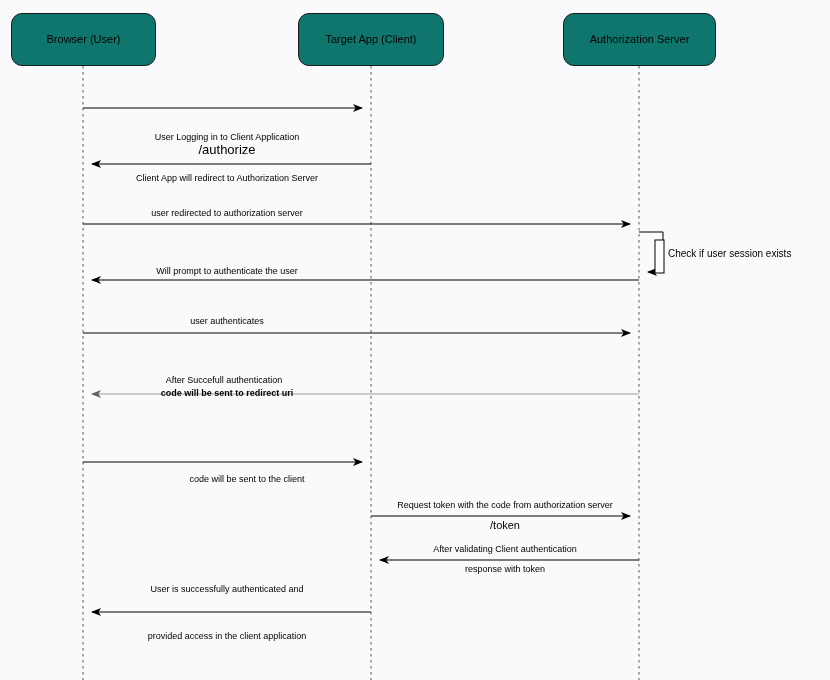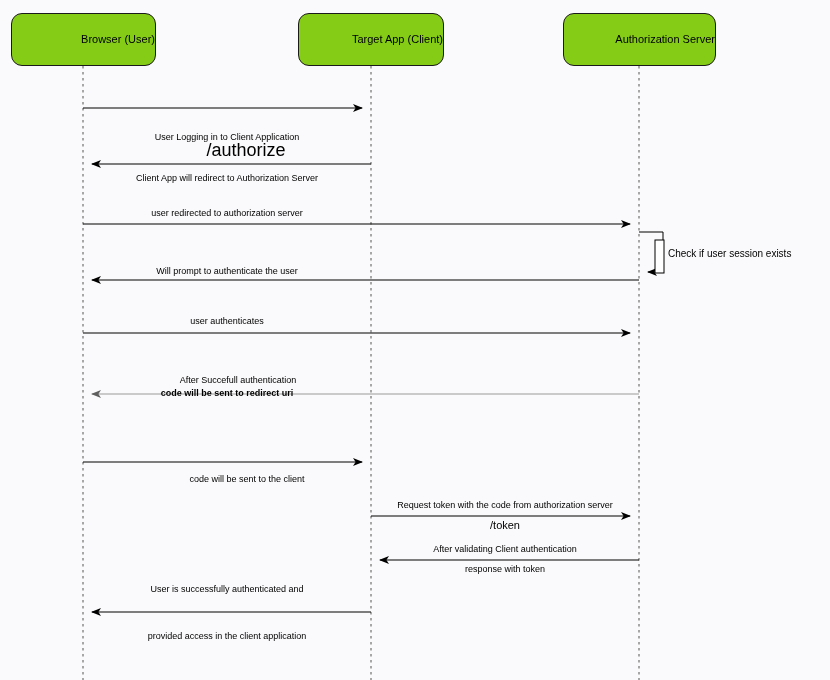--- a/index.html
+++ b/index.html
@@ -19,48 +19,47 @@
   #diagram-svg {
     position: absolute;
     top: 0;
     left: 0;
     width: 830px;
     height: 680px;
   }
   .participant-box {
     position: absolute;
     box-sizing: border-box;
-    background: #84cc16;
+    background: #0f766e;
     border: 1px solid #1a1a1a;
     border-radius: 11px;
     display: flex;
     align-items: center;
-    justify-content: flex-end;
+    justify-content: center;
   }
   .participant-label {
     font-family: "Liberation Sans", sans-serif;
     font-size: 11px;
     color: #000000;
     line-height: 13px;
     text-align: center;
     white-space: nowrap;
   }
   .msg-label {
     position: absolute;
     font-family: "Liberation Sans", sans-serif;
     font-size: 9px;
     color: #000000;
     line-height: 12px;
     text-align: center;
     white-space: nowrap;
     transform: translateX(-50%);
   }
   .msg-label.emph {
-    font-size: 18px;
-    margin-left: 19px;
+    font-size: 13px;
   }
   .msg-label.emph-sm {
     font-size: 11px;
   }
   .msg-label.left-anchor {
     transform: none;
     text-align: left;
   }
 </style>
 </head>
@@ -111,21 +110,21 @@
         <div class="participant-label">Authorization Server</div>
       </div>
     </div>
   <div id="labels-layer">
       <div class="msg-label" style="left: 227px; top: 115px; margin-top: 16px;">User Logging in to Client Application</div>
       <div class="msg-label emph" style="left: 227px; top: 144px;">/authorize</div>
       <div class="msg-label" style="left: 227px; top: 172px;">Client App will redirect to Authorization Server</div>
       <div class="msg-label" style="left: 227px; top: 207px;">user redirected to authorization server</div>
       <div class="msg-label" style="left: 227px; top: 265px;">Will prompt to authenticate the user</div>
       <div class="msg-label" style="left: 227px; top: 315px;">user authenticates</div>
-      <div class="msg-label" style="left: 238px; top: 374px;">After Succefull authentication</div>
+      <div class="msg-label" style="left: 224px; top: 374px;">After Succefull authentication</div>
       <div class="msg-label" style="left: 227px; top: 387px; font-weight: bold;">code will be sent to redirect uri</div>
       <div class="msg-label" style="left: 227px; top: 473px; padding-left: 40px;">code will be sent to the client</div>
       <div class="msg-label" style="left: 505px; top: 499px;">Request token with the code from authorization server</div>
       <div class="msg-label emph-sm" style="left: 505px; top: 519px;">/token</div>
       <div class="msg-label" style="left: 505px; top: 543px;">After validating Client authentication</div>
       <div class="msg-label" style="left: 505px; top: 563px;">response with token</div>
       <div class="msg-label" style="left: 227px; top: 583px;">User is successfully authenticated and</div>
       <div class="msg-label" style="left: 227px; top: 630px; text-align: right;">provided access in the client application</div>
       <div class="msg-label left-anchor" style="left: 668px; top: 248px; font-size: 10px;">Check if user session exists</div>
     </div>

